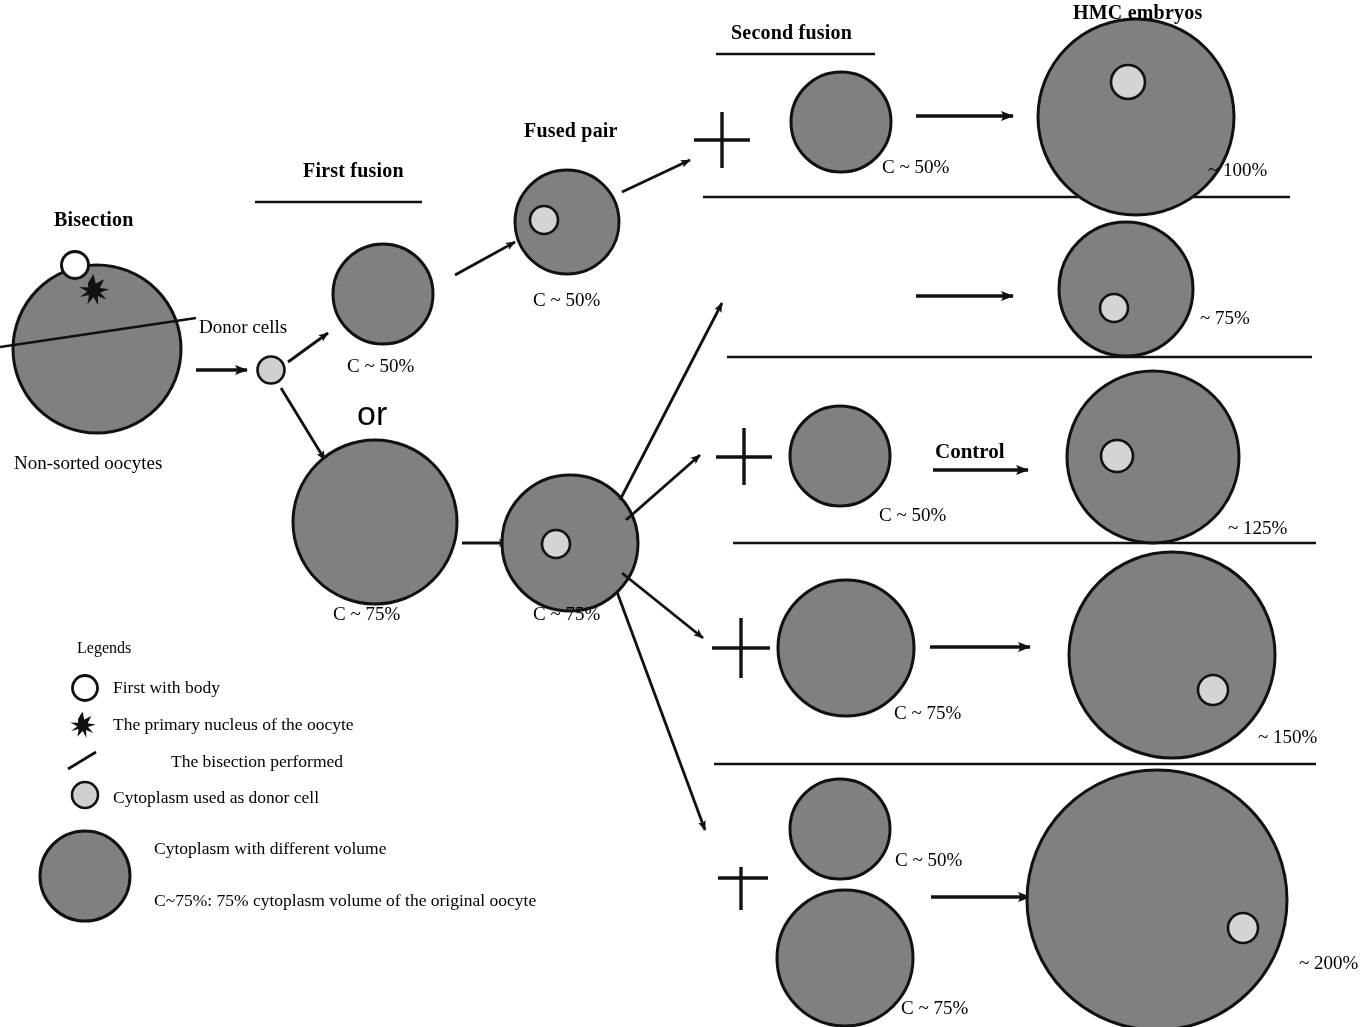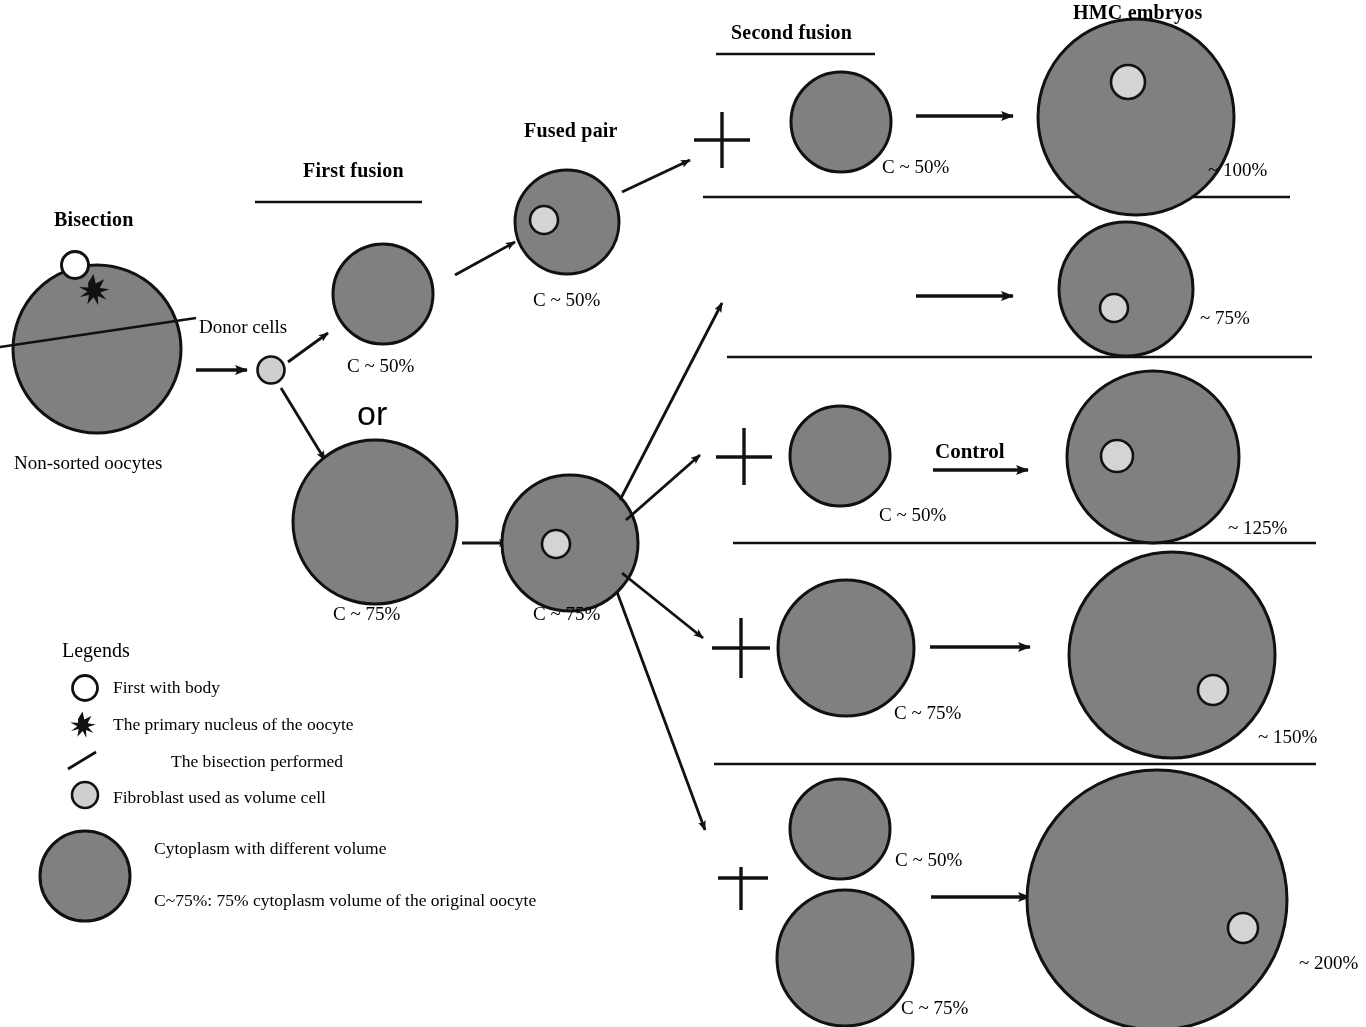--- a/index.html
+++ b/index.html
@@ -4,21 +4,21 @@
 <style>
   html,body{margin:0;padding:0;background:#fff;}
   body{width:1366px;height:1027px;position:relative;overflow:hidden;
        font-family:"Liberation Serif",serif;color:#000;}
   #stage{position:absolute;left:0;top:0;width:1366px;height:1027px;}
   #svgroot{position:absolute;left:0;top:0;width:1366px;height:1027px;}
   .lbl{position:absolute;white-space:nowrap;line-height:1;}
   .hdr{font-family:"Liberation Serif",serif;font-weight:bold;font-size:20px;letter-spacing:.2px;}
   .cap{font-family:"Liberation Serif",serif;font-size:19px;}
   .orTxt{font-family:"Liberation Sans",sans-serif;font-size:34px;}
-  .legTitle{font-family:"Liberation Serif",serif;font-size:20px;}
+  .legTitle{font-family:"Liberation Serif",serif;font-size:16px;margin-left:15px;}
   .legTxt{font-family:"Liberation Serif",serif;font-size:17.5px;}
   .ctrl{font-family:"Liberation Serif",serif;font-weight:bold;font-size:21px;}
 </style>
 </head>
 <body>
 
 <div id="stage">
 
   <svg id="svgroot" viewBox="0 0 1366 1027">
     <defs>
@@ -155,18 +155,18 @@
   <div class="lbl cap" style="left:1258px;top:727px;">~ 150%</div>
 
   <div class="lbl cap" style="left:895px;top:850px;">C ~ 50%</div>
   <div class="lbl cap" style="left:901px;top:998px;">C ~ 75%</div>
   <div class="lbl cap" style="left:1299px;top:953px;">~ 200%</div>
 
   <div class="lbl legTitle" style="left:62px;top:640px;">Legends</div>
   <div class="lbl legTxt" style="left:113px;top:679px;">First with body</div>
   <div class="lbl legTxt" style="left:113px;top:716px;">The primary nucleus of the oocyte</div>
   <div class="lbl legTxt" style="left:127px;top:753px;margin-left:44px;">The bisection performed</div>
-  <div class="lbl legTxt" style="left:113px;top:789px;">Fibroblast used as  volume cell</div>
+  <div class="lbl legTxt" style="left:113px;top:789px;">Cytoplasm used as  donor cell</div>
 
   <div class="lbl legTxt" style="left:154px;top:840px;">Cytoplasm with different volume</div>
   <div class="lbl legTxt" style="left:154px;top:892px;">C~75%: 75% cytoplasm volume of the original oocyte</div>
 
 </div>
 
 </body></html>

